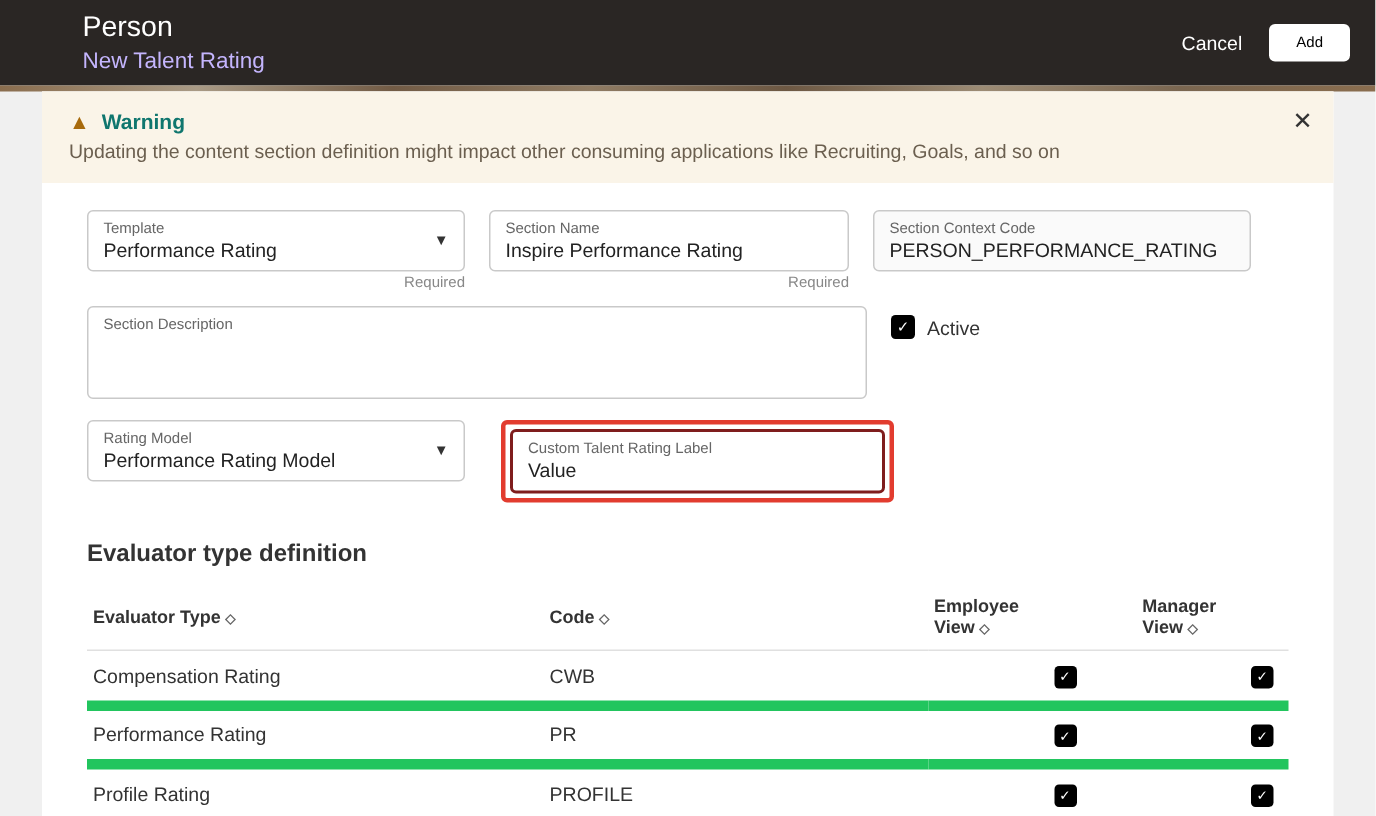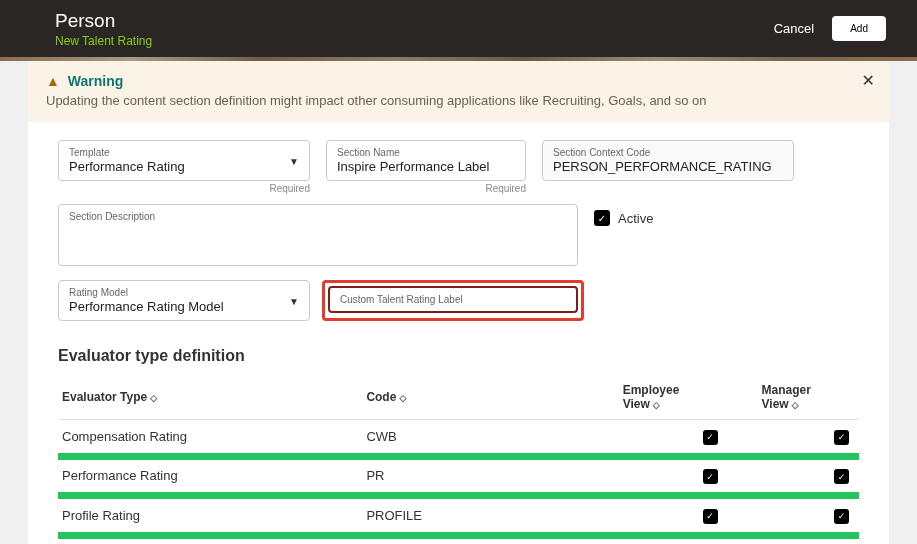--- a/index.html
+++ b/index.html
@@ -11,25 +11,25 @@
     width: 917px;
     height: 544px;
     overflow: hidden;
   }
   .header {
     background: #2a2624;
     height: 57px;
     display: flex;
     align-items: center;
     justify-content: space-between;
-    padding: 0 31px 0 55px;
+    padding: 0 17px 0 55px;
   }
   .header-left { color: #fff; }
   .header-title { font-size: 19px; font-weight: 500; }
-  .header-sub { font-size: 12px; margin-top: 2px; color: #84cc16; }
+  .header-sub { font-size: 15px; margin-top: 2px; color: #c4b5fd; }
   .header-right { display: flex; align-items: center; gap: 18px; }
   .cancel-link { color: #fff; font-size: 13px; cursor: pointer; margin-left: 24px; }
   .add-btn {
     background: #fff;
     border: none;
     border-radius: 4px;
     padding: 7px 18px;
     font-size: 10px;
     cursor: pointer;
     font-weight: 500;
@@ -87,21 +87,21 @@
   .chk {
     width: 16px; height: 16px;
     background: #000;
     border-radius: 3px;
     color: #fff;
     display: flex;
     align-items: center;
     justify-content: center;
     font-size: 10px;
   }
-  .row3 { display: flex; gap: 12px; margin-top: 14px; }
+  .row3 { display: flex; gap: 24px; margin-top: 14px; }
   .highlight-box {
     border: 3px solid #e23c2f;
     border-radius: 4px;
     padding: 3px;
   }
   .highlight-box .field-box { border: 2px solid #7f1d1d; }
   .section-heading { font-size: 16px; font-weight: 600; margin: 26px 0 10px 0; }
   table.eval { width: 100%; border-collapse: collapse; }
   table.eval th {
     text-align: left;
@@ -160,24 +160,24 @@
 
     <div class="row1">
       <div class="field-wrap" style="width:252px;">
         <div class="field-box select-box">
           <div class="field-label">Template</div>
           <div class="field-value">Performance Rating</div>
           <span class="select-caret">▼</span>
         </div>
         <div class="req-text">Required</div>
       </div>
-      <div class="field-wrap" style="width:200px;">
+      <div class="field-wrap" style="width:240px;">
         <div class="field-box">
           <div class="field-label">Section Name</div>
-          <div class="field-value">Inspire Performance Label</div>
+          <div class="field-value">Inspire Performance Rating</div>
         </div>
         <div class="req-text">Required</div>
       </div>
       <div class="field-wrap" style="width:252px;">
         <div class="field-box field-readonly">
           <div class="field-label">Section Context Code</div>
           <div class="field-value">PERSON_PERFORMANCE_RATING</div>
         </div>
       </div>
     </div>
@@ -198,20 +198,21 @@
       <div class="field-wrap" style="width:252px;">
         <div class="field-box select-box">
           <div class="field-label">Rating Model</div>
           <div class="field-value">Performance Rating Model</div>
           <span class="select-caret">▼</span>
         </div>
       </div>
       <div class="highlight-box" style="width:262px;">
         <div class="field-box">
           <div class="field-label">Custom Talent Rating Label</div>
+          <div class="field-value">Value</div>
         </div>
       </div>
     </div>
 
     <div class="section-heading">Evaluator type definition</div>
 
     <table class="eval">
       <thead>
         <tr>
           <th style="width:38%;"><span>Evaluator Type</span><span class="sort-ico">◇</span></th>

